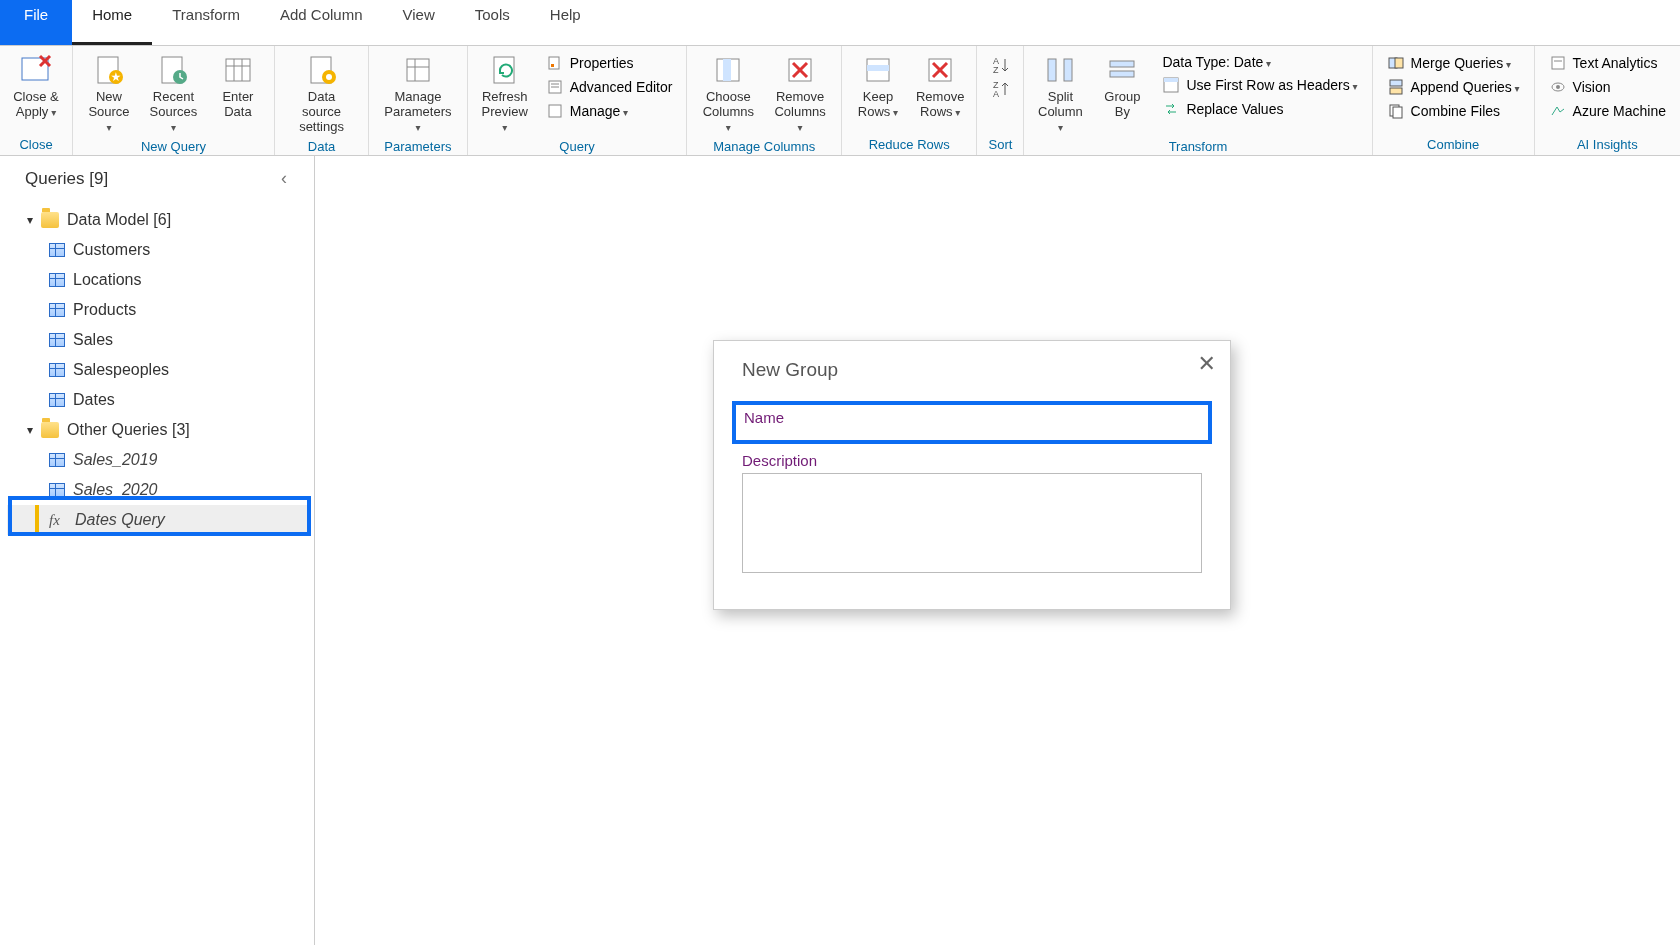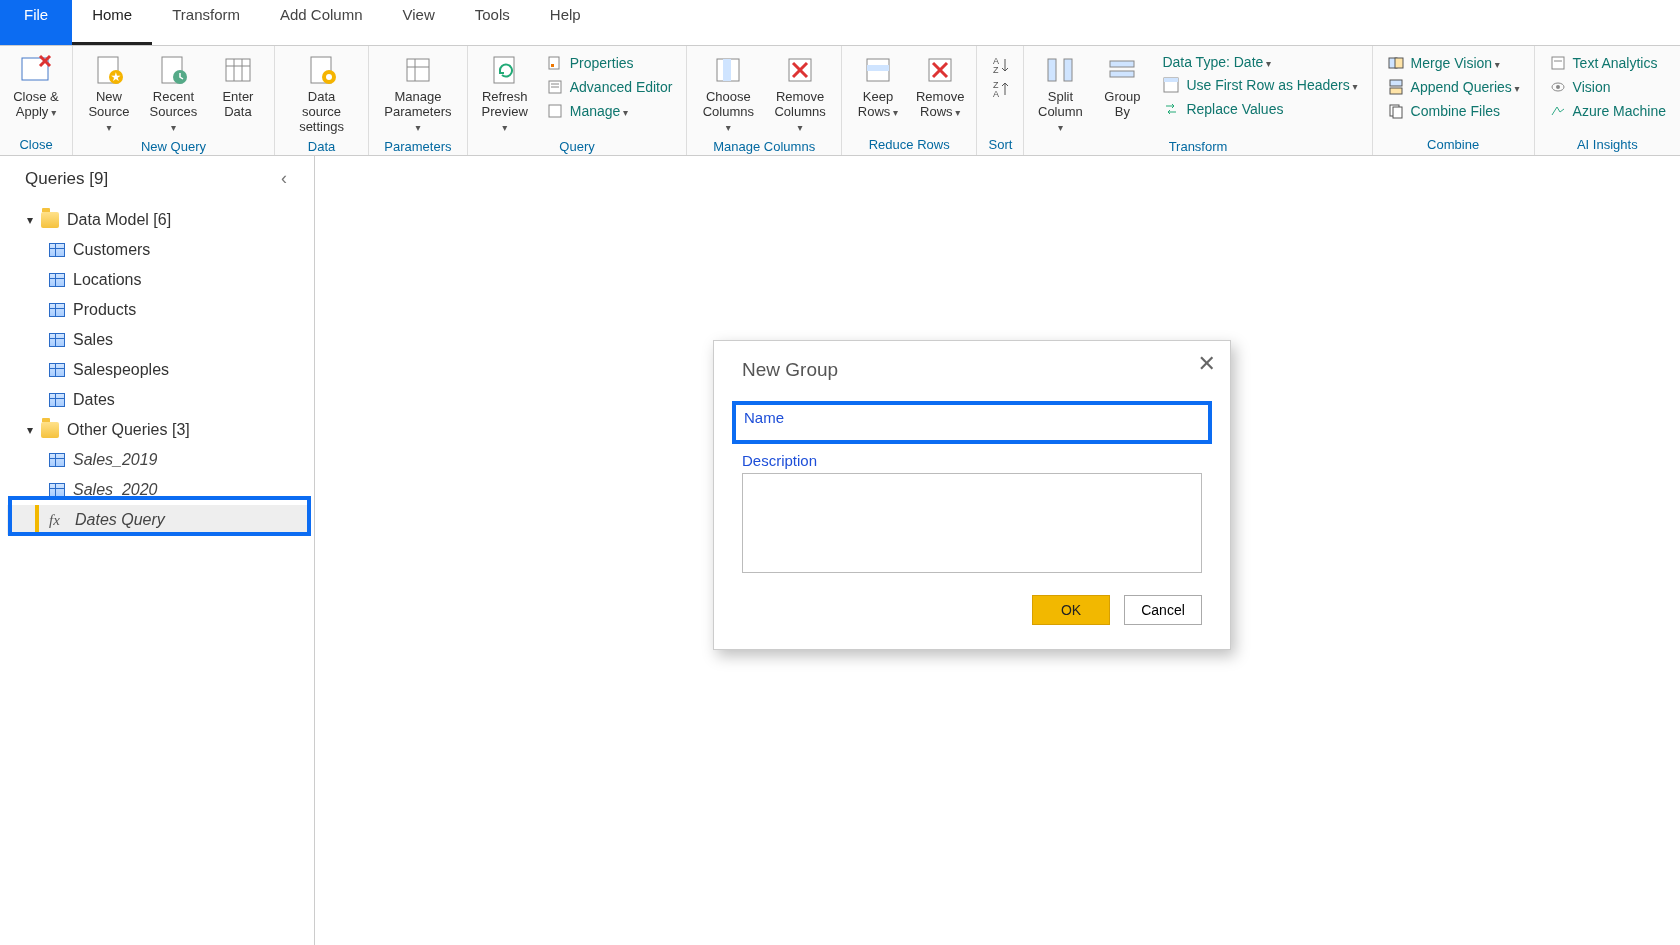--- a/index.html
+++ b/index.html
@@ -15,21 +15,21 @@
   .ribbon { display: flex; height: 110px; border-bottom: 1px solid #ccc; background: #fafafa; }
   .ribbon-group { border-right: 1px solid #ddd; padding: 4px 8px 0 8px; display: flex; flex-direction: column; justify-content: space-between; }
   .ribbon-group-items { display: flex; gap: 6px; flex: 1; align-items: flex-start; }
   .ribbon-group-label { text-align: center; font-size: 13px; color: #0369a1; padding: 2px 0 3px 0; }
   .rbtn-big { display: flex; flex-direction: column; align-items: center; justify-content: flex-start; width: auto; min-width: 56px; padding: 2px 4px; cursor: pointer; text-align: center; }
   .rbtn-big .ico { width: 36px; height: 36px; margin-bottom: 2px; display:flex; align-items:center; justify-content:center; }
   .rbtn-big .lbl { font-size: 13px; color: #333; line-height: 1.15; white-space: pre-line; }
   .rbtn-stack { display: flex; flex-direction: column; gap: 2px; padding: 2px 2px; }
   .rbtn-small { display: flex; align-items: center; gap: 6px; padding: 2px 4px; cursor: pointer; }
   .rbtn-small .ico { width: 18px; height: 18px; display:flex; align-items:center; justify-content:center; }
-  .rbtn-small .lbl { font-size: 14px; color: #0f766e; white-space: nowrap; }
+  .rbtn-small .lbl { font-size: 14px; color: #000000; white-space: nowrap; }
   .dd-arrow::after { content: " ▾"; font-size: 10px; color: #555; }
 
   
   .main { display: flex; height: calc(100% - 144px); }
   .queries-panel { width: 315px; border-right: 1px solid #ccc; background: #fff; padding: 2px 7px; position: relative; }
   .queries-header { display:flex; justify-content:space-between; align-items:center; padding: 8px 14px 10px 18px; }
   .queries-header .title { font-size: 17px; color: #333; }
   .collapse-btn { font-size: 18px; color: #777; cursor: pointer; padding: 2px 6px; }
   .tree { padding: 4px 0; }
   .tree-group, .tree-item { display:flex; align-items:center; gap:8px; padding: 4px 0 4px 20px; font-size: 16px; color: #333; cursor: pointer; height: 30px; }
@@ -47,21 +47,21 @@
   .highlight-box { position:absolute; left:8px; width:303px; border:4px solid #0c6cf2; pointer-events:none; }
 
   .canvas { flex:1; background:#fff; position:relative; }
 
   
   .dialog { position:absolute; left:713px; top:340px; width:518px; background:#fff; border:1px solid #ccc; box-shadow: 4px 6px 14px rgba(0,0,0,.25); padding: 18px 28px 24px 28px; }
   .dialog-close { position:absolute; top:10px; right:14px; font-size:22px; color:#666; cursor:pointer; }
   .dialog-title { font-size:19px; color:#555; margin-bottom:20px; }
   .field-wrap { margin-bottom: 8px; }
   .field-wrap.highlighted { border:4px solid #0c6cf2; padding: 4px 8px 10px 8px; margin-left:-10px; margin-right:-10px; }
-  .field-lbl { font-size:15px; color:#1d4ed8; margin-bottom:4px; }
+  .field-lbl { font-size:15px; color:#701a75; margin-bottom:4px; }
   .text-input { width:100%; border:1px solid #888; padding:4px 6px; font-size:15px; color:#333; }
   .text-area { width:100%; height:100px; border:1px solid #bbb; padding:6px; font-size:14px; resize:none; }
   .dialog-buttons { display:flex; justify-content:flex-end; gap:14px; margin-top:18px; }
   .btn { min-width:78px; padding:6px 14px; font-size:14px; border:1px solid #aaa; background:#fff; cursor:pointer; }
   .btn.primary { background:#f2b800; border-color:#d79f00; color:#222; }
 
   .cursor-arrow { position:absolute; left:435px; top:792px; font-size:20px; color:#000; }
 
   svg { display:block; }
 </style>
@@ -348,21 +348,21 @@
   <div class="ribbon-group">
     <div class="ribbon-group-items">
       <div class="rbtn-stack">
         <div class="rbtn-small">
           <span class="ico">
               <svg width="16" height="16">
                 <rect x="1" y="3" width="8" height="10" fill="#cfe4ff" stroke="#555"></rect>
                 <rect x="7" y="3" width="8" height="10" fill="#ffe4a8" stroke="#555"></rect>
               </svg>
             </span>
-          <span class="lbl dd-arrow">Merge Vision</span>
+          <span class="lbl dd-arrow">Merge Queries</span>
         </div>
         <div class="rbtn-small">
           <span class="ico">
               <svg width="16" height="16">
                 <rect x="2" y="1" width="12" height="6" fill="#cfe4ff" stroke="#555"></rect>
                 <rect x="2" y="9" width="12" height="6" fill="#ffe4a8" stroke="#555"></rect>
               </svg>
             </span>
           <span class="lbl dd-arrow">Append Queries</span>
         </div>
@@ -484,17 +484,13 @@
 
   <div class="field-wrap highlighted">
     <div class="field-lbl">Name</div>
   </div>
 
   <div class="field-wrap">
     <div class="field-lbl">Description</div>
     <textarea class="text-area" style=""></textarea>
   </div>
 
-  <div class="dialog-buttons">
-    <button class="btn primary">OK</button>
-    <button class="btn">Cancel</button>
-  </div>
 </div>
 
 </body></html>

